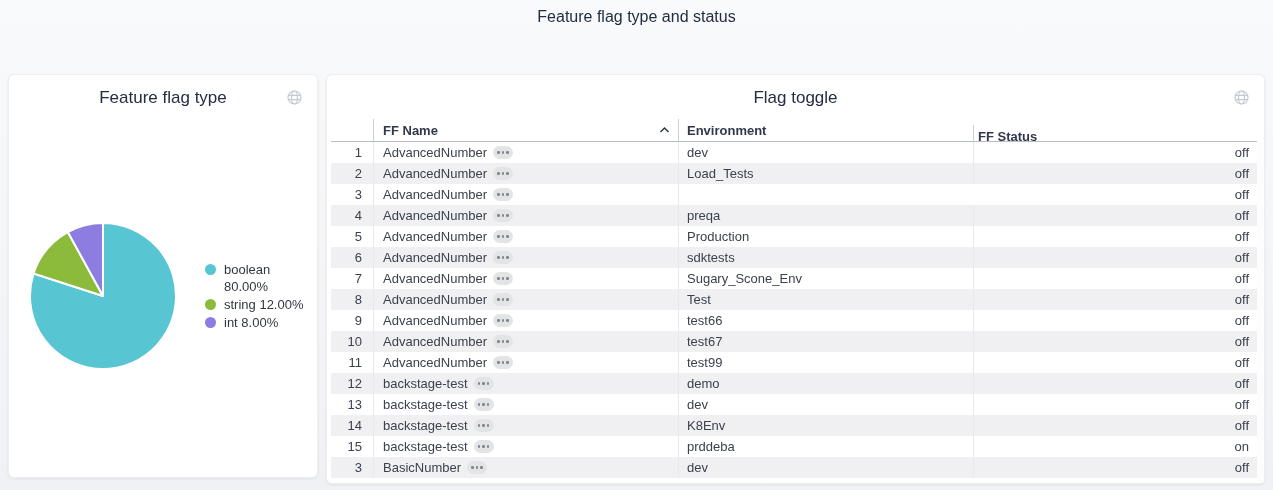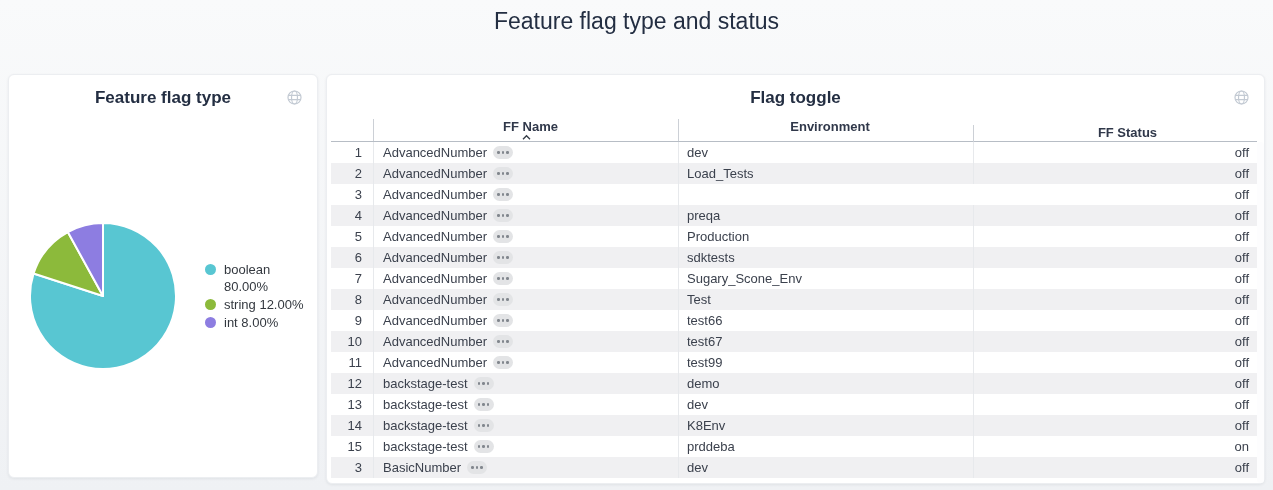--- a/index.html
+++ b/index.html
@@ -4,52 +4,52 @@
 <style>
   * { margin:0; padding:0; box-sizing:border-box; }
   html,body { width:1273px; height:490px; overflow:hidden; }
   body {
     font-family:"Liberation Sans", sans-serif;
     background:linear-gradient(180deg,#f9fafb 0%,#eff1f4 100%);
     position:relative; color:#3b414d;
   }
   .page-title {
     position:absolute; top:8px; left:0; width:100%;
-    text-align:center; font-size:23px; font-weight:500; color:#232e42;
+    text-align:center; font-size:16px; font-weight:500; color:#232e42;
   }
   .card {
     position:absolute; background:#fff; border:1px solid #eceef1;
     border-radius:6px; box-shadow:0 1px 3px rgba(16,24,40,.07);
   }
   .card-left  { left:8px;   top:74px; width:310px; height:404px; }
   .card-right { left:326px; top:74px; width:939px; height:410px; }
   .panel-title {
     position:absolute; top:13px; left:0; width:100%; text-align:center;
-    font-size:17px; font-weight:700; color:#232e42;
+    font-size:17px; font-weight:400; color:#232e42;
   }
   .globe { position:absolute; top:14px; right:14px; width:17px; height:17px; }
   .globe svg { width:100%; height:100%; display:block; }
 
   
   .pie-svg { position:absolute; left:14px; top:141px; width:160px; height:160px; }
   .legend { position:absolute; left:196px; top:186px; font-size:13px; color:#33383f; }
   .legend-item { position:relative; padding-left:19px; line-height:17px; margin-bottom:1px; }
   .legend-dot { position:absolute; left:0; top:3px; width:11px; height:11px; border-radius:50%; }
 
   
   .thead {
     position:absolute; left:4px; right:7px; top:44px; height:23px;
     display:flex; align-items:center;
     border-bottom:1px solid #b7bdc5; font-size:13px; font-weight:700; color:#30384a;
   }
-  .th { height:100%; display:flex; align-items:center;flex-direction:column; }
+  .th { height:100%; display:flex; align-items:center; }
   .th-num    { width:42px; }
   .th-name   { width:305px; border-left:1px solid #ccd0d6; padding-left:9px; justify-content:space-between; }
   .th-env    { width:295px; border-left:1px solid #ccd0d6; padding-left:8px; }
-  .th-status { flex:1;      border-left:1px solid #ccd0d6; padding-left:24px;margin-top:12px; }
+  .th-status { flex:1;      border-left:1px solid #ccd0d6; padding-left:4px;margin-top:12px; }
   .sort-ic { width:11px; height:8px; margin-right:8px; }
   .rows { position:absolute; left:4px; right:7px; top:67px; bottom:0; overflow:hidden; }
   .trow { display:flex; height:21px; align-items:center; font-size:13px; background:#fff; }
   .trow.alt { background:#f0f0f2; }
   .td { height:100%; display:flex; align-items:center; overflow:hidden; white-space:nowrap; }
   .c-num    { width:42px; justify-content:flex-end; padding-right:11px; color:#3b414d; }
   .c-name   { width:305px; border-left:1px solid #e7e9ec; padding-left:9px;align-items:center; }
   .c-env    { width:295px; border-left:1px solid #e7e9ec; padding-left:8px; }
   .c-status { flex:1;      border-left:1px solid #e7e9ec; justify-content:flex-end; padding-right:8px; }
   .pill {

